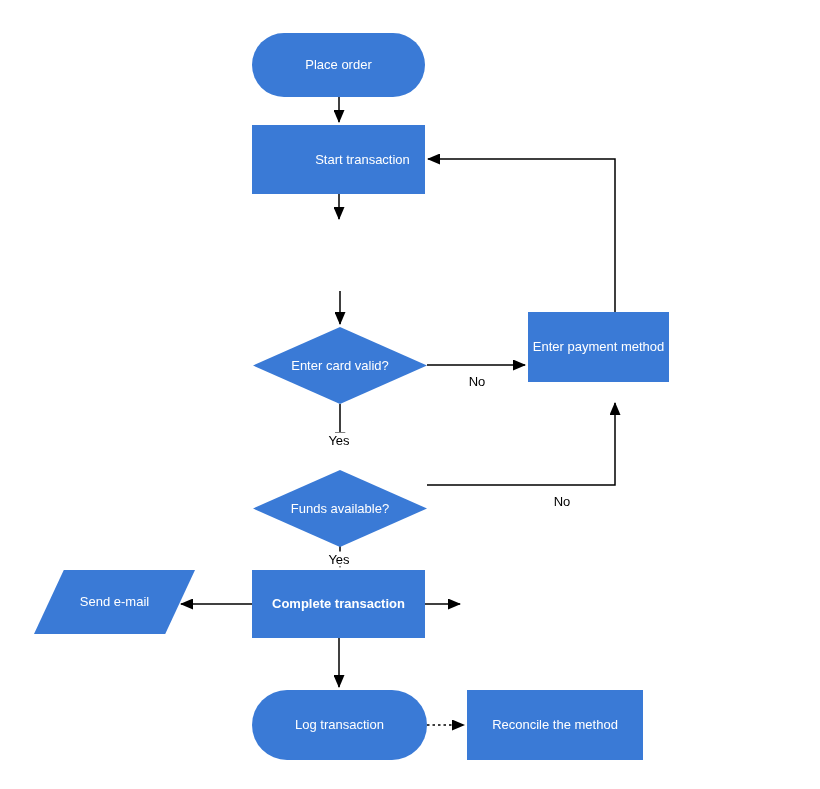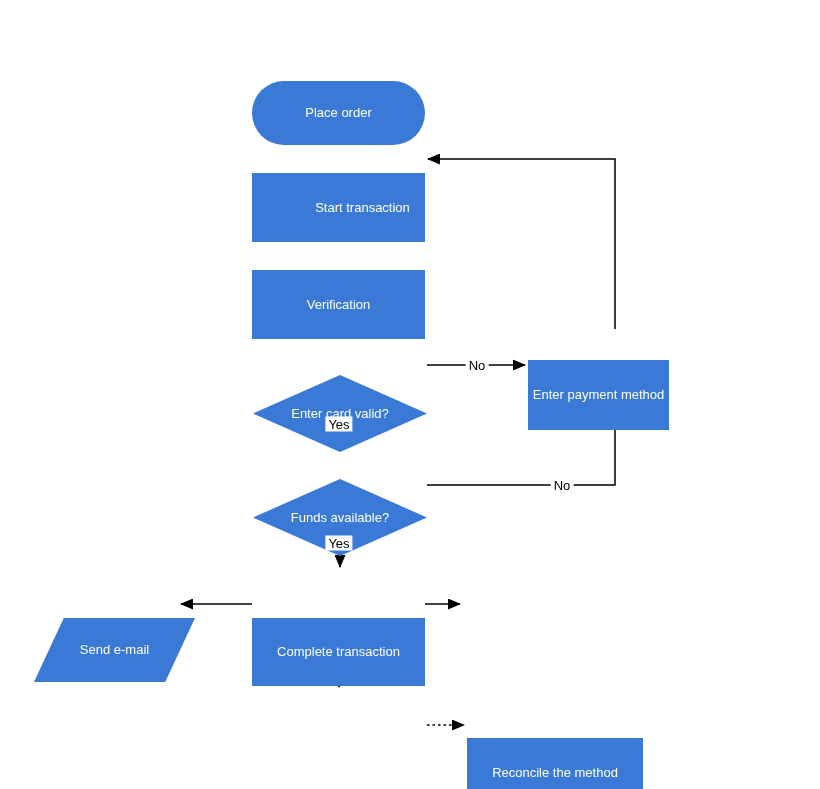--- a/index.html
+++ b/index.html
@@ -27,21 +27,20 @@
     position: absolute;
     box-sizing: border-box;
     background: #3a7ad6;
     color: #ffffff;
     font-size: 13px;
     line-height: 16px;
     display: flex;
     align-items: center;
     justify-content: center;
     text-align: right;
-    margin-top: 48px;
   }
   .stadium32 { border-radius: 32px; }
   .stadium35 { border-radius: 35px; }
   .diamond { clip-path: polygon(50% 0%, 100% 50%, 50% 100%, 0% 50%); }
   .parallelogram { clip-path: polygon(18.5% 0, 100% 0, 81.5% 100%, 0 100%); }
   .cylinder { border-radius: 36px 24px 24px 36px / 36px 36px 36px 36px; }
   .cylinder .label-wrap { max-width: 84px; padding-right: 14px; }
   .db-arc {
     position: absolute;
     right: 0; top: 0;
@@ -54,20 +53,21 @@
   }
   .edge-label {
     position: absolute;
     transform: translate(-50%, -50%);
     background: #ffffff;
     color: #000000;
     font-size: 13px;
     line-height: 15px;
     padding: 0 3px;
     white-space: nowrap;
+    margin-top: 16px;
   }
 </style>
 </head>
 <body>
 
 <div class="canvas">
 
   <svg class="edges" width="820" height="789" viewBox="0 0 820 789">
     <defs>
       <marker id="arw" viewBox="0 0 13 11" refX="12" refY="5.5" markerWidth="13" markerHeight="11" markerUnits="userSpaceOnUse" orient="auto">
@@ -89,45 +89,45 @@
   </svg>
 
   <div class="node stadium32" style="left:252px; top:33px; width:173px; height:64px;">
     <span class="label-wrap">Place order</span>
   </div>
 
   <div class="node" style="left:252px; top:125px; width:173px; height:69px;padding-left:48px;">
     <span class="label-wrap">Start transaction</span>
   </div>
 
-  <div class="node" style="left:252px; top:222px; width:173px; height:69px;">
-    <span class="label-wrap">Verification</span>
-  </div>
 
   <div class="node diamond" style="left:253px; top:327px; width:174px; height:77px;">
     <span class="label-wrap">Enter card valid?</span>
   </div>
 
   <div class="node" style="left:528px; top:312px; width:141px; height:70px;">
     <span class="label-wrap">Enter payment method</span>
   </div>
 
-  <div class="node diamond" style="left:253px; top:431px; width:174px; height:77px;">
+  <div class="node diamond" style="left:253px; top:470px; width:174px; height:77px;">
     <span class="label-wrap">Funds available?</span>
   </div>
 
-  <div class="node" style="left:252px; top:570px; width:173px; height:68px;">
+  <div class="node" style="left:252px; top:570px; width:173px; height:68px;font-weight:bold;">
     <span class="label-wrap">Complete transaction</span>
   </div>
 
   <div class="node parallelogram" style="left:34px; top:570px; width:161px; height:64px;">
     <span class="label-wrap">Send e-mail</span>
   </div>
 
 
+  <div class="node stadium35" style="left:252px; top:690px; width:175px; height:70px;">
+    <span class="label-wrap">Log transaction</span>
+  </div>
 
   <div class="node" style="left:467px; top:690px; width:176px; height:70px;">
     <span class="label-wrap">Reconcile the method</span>
   </div>
 
   <div class="edge-label" style="left:477px; top:365px;">No</div>
   <div class="edge-label" style="left:339px; top:424px;">Yes</div>
   <div class="edge-label" style="left:562px; top:485px;">No</div>
   <div class="edge-label" style="left:339px; top:543px;">Yes</div>
 

